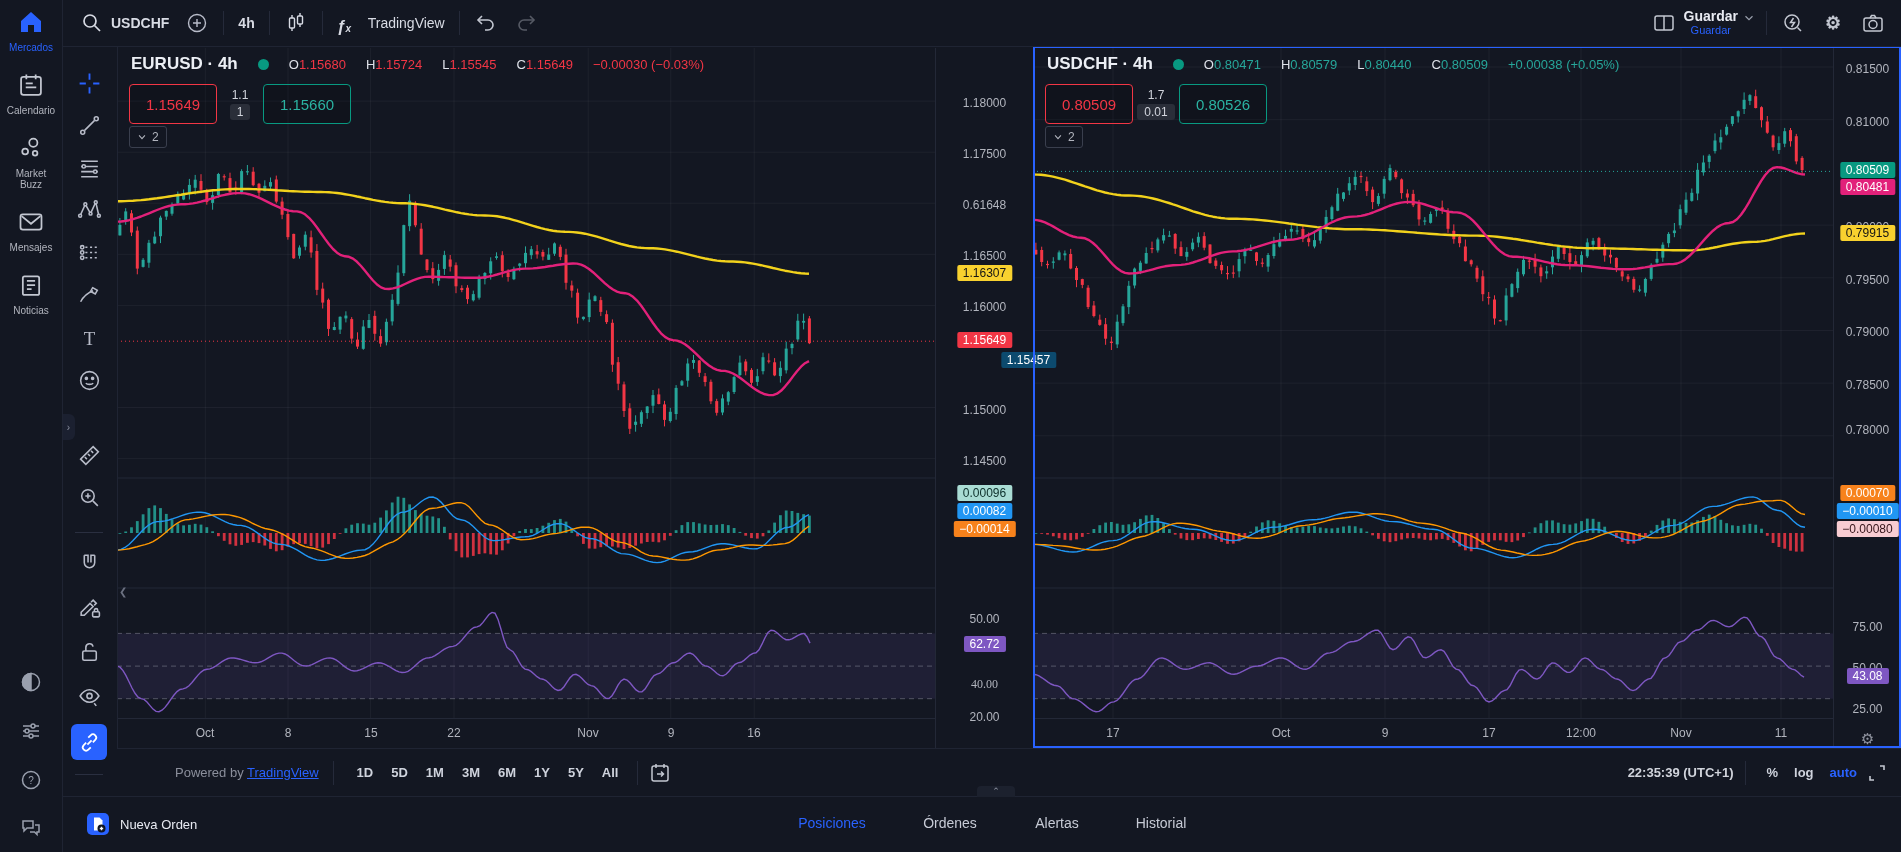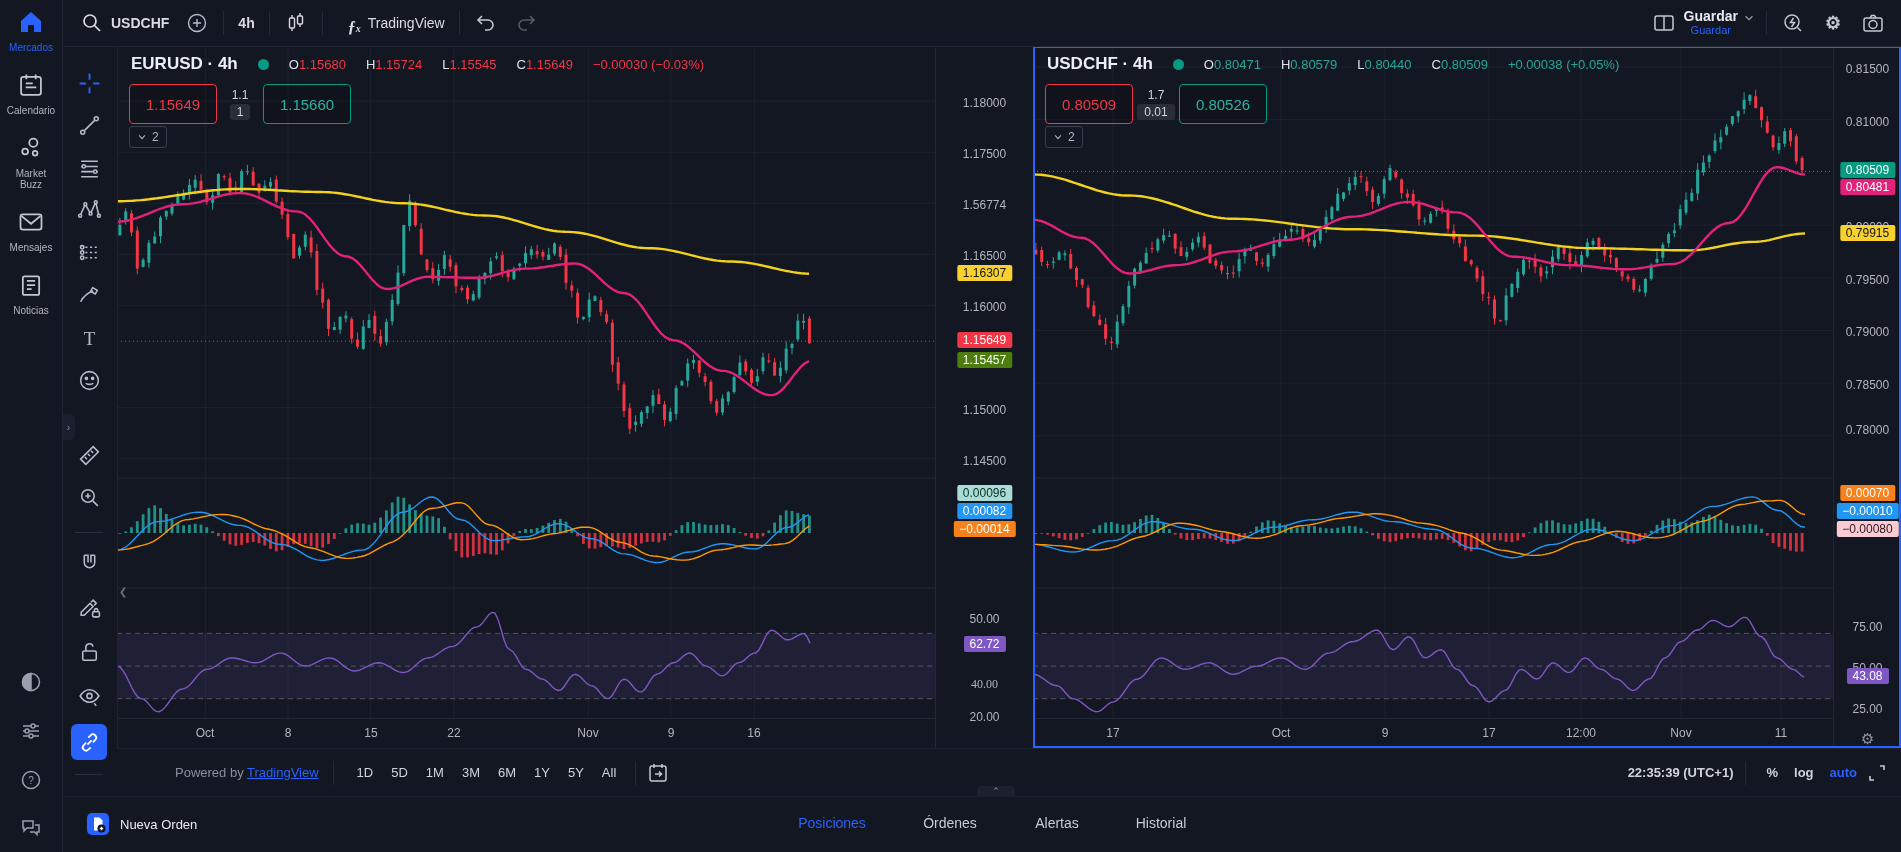--- a/index.html
+++ b/index.html
@@ -46,21 +46,21 @@
   .axis{position:absolute;top:2px;height:700px;border-left:1px solid #232837;}
   .tick{position:absolute;width:100%;text-align:center;font-size:12px;color:#b2b5be;}
   .pbadge{position:absolute;left:50%;transform:translateX(-50%);border-radius:2px;padding:1px 6px;font-size:12px;white-space:nowrap;}
   .timerow{position:absolute;left:0;top:672px;height:30px;border-top:1px solid #232837;}
   .tlabel{position:absolute;top:7px;width:44px;margin-left:-22px;text-align:center;font-size:12px;color:#b2b5be;}
   .active-border{position:absolute;left:0;top:0;box-sizing:border-box;border:2px solid #2962ff;pointer-events:none;}
   .paneArrow{position:absolute;left:2px;font-size:10px;color:#6b7080;cursor:pointer;}
   .gearspot{position:absolute;font-size:15px;color:#9094a0;cursor:pointer;}
   
   #bbar{position:absolute;left:117px;top:748px;width:1784px;height:47px;border-top:1px solid #1f2433;border-bottom:1px solid #1f2433;background:#131722;display:flex;align-items:center;z-index:4;font-size:13px;}
-  .rangebtn{margin:0 9px;color:#cfd3dd;font-weight:400;cursor:pointer;}
+  .rangebtn{margin:0 9px;color:#cfd3dd;font-weight:700;cursor:pointer;}
   #powered{color:#8b8f9c;margin-left:58px;}
   #tvlink{color:#2962ff;text-decoration:underline;cursor:pointer;}
   #clock{color:#d1d4dc;font-weight:600;}
   .bbr{margin:0 8px;color:#cfd3dd;font-weight:600;cursor:pointer;}
   
   #bpanel{position:absolute;left:62px;top:796px;width:1839px;height:56px;background:#131722;border-top:1px solid #1f2433;z-index:5;}
   #handle{position:absolute;left:915px;top:-11px;width:38px;height:11px;background:#1c212e;border-radius:4px 4px 0 0;color:#9298a6;font-size:9px;text-align:center;line-height:10px;cursor:pointer;}
   #neworder{position:absolute;left:24px;top:15px;display:flex;align-items:center;gap:10px;cursor:pointer;}
   #neworder .lbl{font-size:13px;color:#e8eaf2;}
   .btab{position:absolute;top:18px;transform:translateX(-50%);font-size:14px;color:#c7cbd6;cursor:pointer;}
@@ -148,21 +148,21 @@
     <div class="tdiv"></div>
     <div class="tbtn">
       <span class="tb-ic"><svg viewBox="0 0 24 24" fill="none" stroke="#d8dbe4" stroke-width="1.4">
             <path d="M8 4v3M8 17v3M16 2v3M16 13v3"></path>
             <rect x="5.5" y="7" width="5" height="10" rx="1"></rect>
             <rect x="13.5" y="5" width="5" height="8" rx="1"></rect>
           </svg></span>
     </div>
     <div class="tdiv"></div>
     <div class="tbtn">
-      <span class="tb-ic" style="font-style:italic;font-family:Liberation Serif, serif;font-size:16px;text-align:right;line-height:24px;margin-top:8px;">ƒ<span style="font-size:10px;">x</span></span>
+      <span class="tb-ic" style="font-style:italic;font-family:Liberation Sans, sans-serif;font-size:16px;text-align:left;line-height:24px;margin-top:8px;">ƒ<span style="font-size:10px;">x</span></span>
       <span style="font-weight:400;">TradingView</span>
     </div>
     <div class="tdiv"></div>
     <div class="tbtn">
       <span class="tb-ic"><svg viewBox="0 0 24 24" fill="none" stroke="#c3c7d1" stroke-width="1.6">
             <path d="M8 5L4 9l4 4"></path>
             <path d="M4 9h10a5 5 0 0 1 0 10h-3"></path>
           </svg></span>
     </div>
     <div class="tbtn dim">
@@ -708,28 +708,28 @@
           <path d="M0.0 153.2 L4.0 153.2 L8.0 153.1 L12.0 152.9 L16.0 152.7 L20.0 152.4 L24.0 152.1 L28.0 151.7 L32.0 151.3 L36.0 150.8 L40.0 150.3 L44.0 149.7 L48.0 149.1 L52.0 148.5 L56.0 147.9 L60.0 147.3 L64.0 146.7 L68.0 146.0 L72.0 145.4 L76.0 144.8 L80.0 144.3 L84.0 143.7 L88.0 143.2 L92.0 142.7 L96.0 142.3 L100.0 142.0 L104.0 141.6 L108.0 141.4 L112.0 141.2 L116.0 141.0 L120.0 141.0 L124.0 141.0 L128.0 141.0 L132.0 141.0 L136.0 141.1 L140.0 141.3 L144.0 141.4 L148.0 141.6 L152.0 141.8 L156.0 142.0 L160.0 142.3 L164.0 142.5 L168.0 142.7 L172.0 143.0 L176.0 143.2 L180.0 143.4 L184.0 143.6 L188.0 143.7 L192.0 143.8 L196.0 143.9 L200.0 144.0 L204.0 144.0 L208.0 144.1 L212.0 144.2 L216.0 144.6 L220.0 145.0 L224.0 145.5 L228.0 146.2 L232.0 146.9 L236.0 147.6 L240.0 148.5 L244.0 149.3 L248.0 150.2 L252.0 151.0 L256.0 151.9 L260.0 152.6 L264.0 153.3 L268.0 153.9 L272.0 154.4 L276.0 154.8 L280.0 155.1 L284.0 155.2 L288.0 155.3 L292.0 155.4 L296.0 155.7 L300.0 156.1 L304.0 156.6 L308.0 157.3 L312.0 158.0 L316.0 158.8 L320.0 159.7 L324.0 160.6 L328.0 161.6 L332.0 162.5 L336.0 163.4 L340.0 164.3 L344.0 165.1 L348.0 165.8 L352.0 166.4 L356.0 166.9 L360.0 167.2 L364.0 167.4 L368.0 167.5 L372.0 167.6 L376.0 167.9 L380.0 168.3 L384.0 169.0 L388.0 169.8 L392.0 170.7 L396.0 171.8 L400.0 172.9 L404.0 174.1 L408.0 175.4 L412.0 176.6 L416.0 177.8 L420.0 179.0 L424.0 180.1 L428.0 181.1 L432.0 182.0 L436.0 182.7 L440.0 183.3 L444.0 183.6 L448.0 183.8 L452.0 183.9 L456.0 184.1 L460.0 184.5 L464.0 185.0 L468.0 185.7 L472.0 186.6 L476.0 187.6 L480.0 188.7 L484.0 189.9 L488.0 191.1 L492.0 192.4 L496.0 193.6 L500.0 194.8 L504.0 196.0 L508.0 197.0 L512.0 198.0 L516.0 198.7 L520.0 199.4 L524.0 199.8 L528.0 200.1 L532.0 200.2 L536.0 200.3 L540.0 200.5 L544.0 200.9 L548.0 201.4 L552.0 202.1 L556.0 202.9 L560.0 203.7 L564.0 204.7 L568.0 205.7 L572.0 206.7 L576.0 207.7 L580.0 208.7 L584.0 209.6 L588.0 210.5 L592.0 211.3 L596.0 212.0 L600.0 212.6 L604.0 213.0 L608.0 213.3 L612.0 213.5 L616.0 213.5 L620.0 213.7 L624.0 214.0 L628.0 214.4 L632.0 215.0 L636.0 215.6 L640.0 216.4 L644.0 217.2 L648.0 218.1 L652.0 219.0 L656.0 220.0 L660.0 220.9 L664.0 221.8 L668.0 222.7 L672.0 223.4 L676.0 224.1 L680.0 224.7 L684.0 225.2 L688.0 225.5 L692.0 225.7 " stroke="#f2d21c" stroke-width="2.4" fill="none" stroke-linejoin="round"></path>
           <path d="M0.0 173.6 L4.0 173.5 L8.0 173.0 L12.0 172.2 L16.0 171.2 L20.0 169.9 L24.0 168.5 L28.0 166.9 L32.0 165.3 L36.0 163.6 L40.0 162.0 L44.0 160.5 L48.0 159.1 L52.0 158.0 L56.0 157.1 L60.0 156.6 L64.0 156.3 L68.0 156.2 L72.0 155.9 L76.0 155.4 L80.0 154.6 L84.0 153.6 L88.0 152.5 L92.0 151.3 L96.0 150.1 L100.0 148.9 L104.0 147.7 L108.0 146.8 L112.0 146.0 L116.0 145.4 L120.0 145.1 L124.0 145.1 L128.0 145.4 L132.0 146.2 L136.0 147.4 L140.0 148.9 L144.0 150.6 L148.0 152.6 L152.0 154.6 L156.0 156.6 L160.0 158.4 L164.0 160.1 L168.0 161.5 L172.0 162.6 L176.0 163.2 L180.0 163.4 L184.0 164.2 L188.0 166.3 L192.0 169.8 L196.0 174.3 L200.0 179.5 L204.0 185.2 L208.0 190.9 L212.0 196.3 L216.0 201.0 L220.0 204.7 L224.0 207.2 L228.0 208.3 L232.0 208.8 L236.0 210.6 L240.0 213.8 L244.0 218.0 L248.0 222.8 L252.0 227.8 L256.0 232.5 L260.0 236.5 L264.0 239.4 L268.0 240.9 L272.0 241.0 L276.0 240.4 L280.0 239.3 L284.0 237.8 L288.0 236.0 L292.0 234.2 L296.0 232.4 L300.0 230.8 L304.0 229.6 L308.0 228.9 L312.0 228.8 L316.0 228.8 L320.0 228.9 L324.0 229.0 L328.0 229.1 L332.0 229.2 L336.0 229.3 L340.0 229.4 L344.0 229.6 L348.0 229.7 L352.0 229.7 L356.0 229.8 L360.0 229.8 L364.0 229.7 L368.0 229.2 L372.0 228.5 L376.0 227.6 L380.0 226.5 L384.0 225.3 L388.0 224.2 L392.0 223.1 L396.0 222.1 L400.0 221.4 L404.0 220.9 L408.0 220.6 L412.0 220.6 L416.0 220.4 L420.0 220.0 L424.0 219.5 L428.0 219.0 L432.0 218.3 L436.0 217.7 L440.0 217.0 L444.0 216.5 L448.0 216.0 L452.0 215.7 L456.0 215.5 L460.0 215.6 L464.0 216.6 L468.0 218.4 L472.0 221.0 L476.0 224.2 L480.0 227.8 L484.0 231.6 L488.0 235.3 L492.0 238.7 L496.0 241.5 L500.0 243.6 L504.0 244.8 L508.0 245.2 L512.0 246.2 L516.0 248.8 L520.0 252.6 L524.0 257.5 L528.0 263.1 L532.0 269.1 L536.0 275.0 L540.0 280.5 L544.0 285.3 L548.0 288.9 L552.0 291.3 L556.0 292.1 L560.0 292.6 L564.0 294.0 L568.0 296.3 L572.0 299.3 L576.0 302.8 L580.0 306.7 L584.0 310.6 L588.0 314.3 L592.0 317.5 L596.0 320.1 L600.0 321.9 L604.0 322.7 L608.0 322.9 L612.0 323.9 L616.0 325.5 L620.0 327.8 L624.0 330.5 L628.0 333.6 L632.0 336.7 L636.0 339.7 L640.0 342.4 L644.0 344.7 L648.0 346.3 L652.0 347.1 L656.0 347.1 L660.0 345.7 L664.0 342.8 L668.0 338.6 L672.0 333.7 L676.0 328.4 L680.0 323.2 L684.0 318.7 L688.0 315.2 L692.0 313.1 " stroke="#e2217a" stroke-width="2.4" fill="none" stroke-linejoin="round"></path>
           <path d="M0.0 502.1 L4.0 501.4 L8.0 499.5 L12.0 496.5 L16.0 492.6 L20.0 488.3 L24.0 484.0 L28.0 480.0 L32.0 476.8 L36.0 474.6 L40.0 473.6 L44.0 473.5 L48.0 472.9 L52.0 472.0 L56.0 470.7 L60.0 469.3 L64.0 467.9 L68.0 466.5 L72.0 465.4 L76.0 464.6 L80.0 464.1 L84.0 464.2 L88.0 464.8 L92.0 466.0 L96.0 467.7 L100.0 469.6 L104.0 471.6 L108.0 473.6 L112.0 475.3 L116.0 476.5 L120.0 477.3 L124.0 477.4 L128.0 478.2 L132.0 479.7 L136.0 481.9 L140.0 484.6 L144.0 487.5 L148.0 490.4 L152.0 492.9 L156.0 494.8 L160.0 496.0 L164.0 496.4 L168.0 496.9 L172.0 498.0 L176.0 499.8 L180.0 501.9 L184.0 504.3 L188.0 506.8 L192.0 509.0 L196.0 510.7 L200.0 511.9 L204.0 512.4 L208.0 512.2 L212.0 511.5 L216.0 510.5 L220.0 509.1 L224.0 507.6 L228.0 506.0 L232.0 504.6 L236.0 503.4 L240.0 502.5 L244.0 502.1 L248.0 501.7 L252.0 499.7 L256.0 496.1 L260.0 491.4 L264.0 485.8 L268.0 480.0 L272.0 474.5 L276.0 469.7 L280.0 466.3 L284.0 464.4 L288.0 464.0 L292.0 462.7 L296.0 460.2 L300.0 457.0 L304.0 453.7 L308.0 451.0 L312.0 449.3 L316.0 449.0 L320.0 450.6 L324.0 454.1 L328.0 458.7 L332.0 463.7 L336.0 468.0 L340.0 470.8 L344.0 471.7 L348.0 472.6 L352.0 474.9 L356.0 478.3 L360.0 482.2 L364.0 486.1 L368.0 489.5 L372.0 491.7 L376.0 492.6 L380.0 492.5 L384.0 492.1 L388.0 491.5 L392.0 490.8 L396.0 490.1 L400.0 489.5 L404.0 489.0 L408.0 488.8 L412.0 488.5 L416.0 487.4 L420.0 485.4 L424.0 483.0 L428.0 480.5 L432.0 478.2 L436.0 476.5 L440.0 475.6 L444.0 475.7 L448.0 476.8 L452.0 478.9 L456.0 481.6 L460.0 484.5 L464.0 487.2 L468.0 489.3 L472.0 490.5 L476.0 490.8 L480.0 491.8 L484.0 493.7 L488.0 496.3 L492.0 499.2 L496.0 501.9 L500.0 504.2 L504.0 505.6 L508.0 505.9 L512.0 506.4 L516.0 507.4 L520.0 508.8 L524.0 510.5 L528.0 512.1 L532.0 513.4 L536.0 514.3 L540.0 514.6 L544.0 514.2 L548.0 513.1 L552.0 511.4 L556.0 509.4 L560.0 507.4 L564.0 505.7 L568.0 504.5 L572.0 504.0 L576.0 503.8 L580.0 503.0 L584.0 501.7 L588.0 500.2 L592.0 498.6 L596.0 497.2 L600.0 496.2 L604.0 495.7 L608.0 495.7 L612.0 496.2 L616.0 496.9 L620.0 497.9 L624.0 498.9 L628.0 499.8 L632.0 500.5 L636.0 500.9 L640.0 500.8 L644.0 499.2 L648.0 496.4 L652.0 492.6 L656.0 488.5 L660.0 484.6 L664.0 481.5 L668.0 479.7 L672.0 479.2 L676.0 477.9 L680.0 475.2 L684.0 471.8 L688.0 468.7 L692.0 466.6 " stroke="#2196f3" stroke-width="1.4" fill="none"></path>
           <path d="M0.0 502.1 L4.0 501.9 L8.0 501.4 L12.0 500.7 L16.0 499.7 L20.0 498.7 L24.0 497.6 L28.0 496.6 L32.0 495.4 L36.0 493.6 L40.0 491.2 L44.0 488.3 L48.0 485.0 L52.0 481.5 L56.0 478.2 L60.0 475.3 L64.0 473.1 L68.0 471.9 L72.0 471.5 L76.0 470.9 L80.0 470.1 L84.0 469.3 L88.0 468.4 L92.0 467.6 L96.0 467.0 L100.0 466.6 L104.0 466.4 L108.0 466.5 L112.0 466.9 L116.0 467.7 L120.0 468.7 L124.0 469.9 L128.0 471.5 L132.0 473.4 L136.0 475.5 L140.0 477.4 L144.0 479.2 L148.0 480.5 L152.0 481.3 L156.0 482.2 L160.0 483.6 L164.0 485.3 L168.0 487.3 L172.0 489.8 L176.0 492.4 L180.0 494.9 L184.0 497.0 L188.0 498.6 L192.0 499.5 L196.0 500.2 L200.0 501.3 L204.0 502.7 L208.0 504.2 L212.0 505.9 L216.0 507.4 L220.0 508.8 L224.0 509.8 L228.0 510.3 L232.0 510.4 L236.0 510.0 L240.0 509.4 L244.0 508.5 L248.0 507.5 L252.0 505.8 L256.0 503.7 L260.0 501.4 L264.0 499.1 L268.0 497.0 L272.0 495.2 L276.0 493.8 L280.0 491.7 L284.0 488.7 L288.0 485.1 L292.0 480.7 L296.0 475.7 L300.0 470.7 L304.0 466.2 L308.0 462.8 L312.0 460.8 L316.0 460.3 L320.0 459.9 L324.0 459.0 L328.0 457.8 L332.0 456.6 L336.0 455.5 L340.0 454.8 L344.0 454.6 L348.0 455.8 L352.0 458.8 L356.0 463.1 L360.0 467.8 L364.0 472.1 L368.0 475.3 L372.0 476.7 L376.0 477.4 L380.0 479.0 L384.0 481.3 L388.0 484.1 L392.0 486.9 L396.0 489.3 L400.0 491.0 L404.0 491.7 L408.0 491.6 L412.0 491.3 L416.0 490.6 L420.0 489.6 L424.0 488.4 L428.0 487.3 L432.0 486.4 L436.0 485.7 L440.0 485.4 L444.0 484.6 L448.0 483.5 L452.0 482.3 L456.0 481.1 L460.0 480.0 L464.0 479.3 L468.0 479.1 L472.0 479.3 L476.0 480.1 L480.0 481.8 L484.0 484.3 L488.0 487.1 L492.0 489.9 L496.0 492.2 L500.0 493.8 L504.0 494.4 L508.0 495.1 L512.0 496.6 L516.0 498.7 L520.0 501.2 L524.0 503.8 L528.0 505.9 L532.0 507.4 L536.0 508.0 L540.0 508.3 L544.0 508.9 L548.0 509.7 L552.0 510.5 L556.0 511.2 L560.0 511.8 L564.0 512.1 L568.0 512.1 L572.0 511.8 L576.0 510.9 L580.0 509.5 L584.0 507.8 L588.0 505.9 L592.0 504.1 L596.0 502.8 L600.0 502.1 L604.0 501.8 L608.0 501.3 L612.0 500.5 L616.0 499.6 L620.0 498.6 L624.0 497.8 L628.0 497.2 L632.0 496.9 L636.0 497.0 L640.0 497.2 L644.0 497.4 L648.0 497.4 L652.0 497.2 L656.0 496.9 L660.0 496.5 L664.0 496.0 L668.0 495.6 L672.0 494.5 L676.0 492.1 L680.0 488.7 L684.0 484.8 L688.0 481.0 L692.0 478.1 " stroke="#ff9800" stroke-width="1.4" fill="none"></path>
           <path d="M0.0 618.1 L3.0 619.2 L6.0 622.6 L9.0 627.7 L12.0 633.8 L15.0 640.0 L18.0 645.3 L21.0 649.1 L24.0 650.7 L27.0 651.4 L30.0 654.0 L33.0 657.6 L36.0 661.1 L39.0 663.4 L42.0 663.7 L45.0 662.2 L48.0 659.4 L51.0 655.5 L54.0 651.1 L57.0 647.0 L60.0 643.6 L63.0 641.5 L66.0 640.9 L69.0 639.9 L72.0 637.7 L75.0 634.5 L78.0 630.8 L81.0 627.1 L84.0 624.1 L87.0 622.0 L90.0 621.3 L93.0 620.9 L96.0 619.7 L99.0 617.9 L102.0 615.8 L105.0 613.6 L108.0 611.8 L111.0 610.5 L114.0 609.9 L117.0 610.0 L120.0 610.5 L123.0 611.2 L126.0 612.1 L129.0 613.0 L132.0 613.9 L135.0 614.5 L138.0 614.8 L141.0 614.6 L144.0 613.8 L147.0 612.5 L150.0 610.7 L153.0 608.9 L156.0 607.1 L159.0 605.8 L162.0 605.1 L165.0 605.1 L168.0 606.0 L171.0 607.7 L174.0 610.0 L177.0 612.5 L180.0 614.8 L183.0 616.7 L186.0 617.8 L189.0 618.0 L192.0 617.6 L195.0 616.6 L198.0 615.2 L201.0 613.7 L204.0 612.2 L207.0 610.9 L210.0 610.1 L213.0 609.9 L216.0 610.5 L219.0 611.9 L222.0 614.0 L225.0 616.5 L228.0 618.9 L231.0 621.0 L234.0 622.4 L237.0 623.0 L240.0 622.7 L243.0 621.9 L246.0 620.6 L249.0 619.1 L252.0 617.6 L255.0 616.2 L258.0 615.3 L261.0 614.8 L264.0 615.0 L267.0 615.9 L270.0 617.3 L273.0 619.0 L276.0 620.9 L279.0 622.6 L282.0 623.9 L285.0 624.5 L288.0 624.4 L291.0 623.3 L294.0 621.3 L297.0 618.7 L300.0 615.9 L303.0 613.3 L306.0 611.3 L309.0 610.1 L312.0 609.8 L315.0 609.1 L318.0 607.7 L321.0 605.7 L324.0 603.5 L327.0 601.4 L330.0 599.8 L333.0 598.7 L336.0 598.4 L339.0 597.4 L342.0 595.1 L345.0 591.9 L348.0 588.2 L351.0 584.6 L354.0 581.5 L357.0 579.5 L360.0 578.9 L363.0 577.6 L366.0 574.4 L369.0 570.3 L372.0 566.5 L375.0 564.4 L378.0 565.2 L381.0 571.4 L384.0 581.3 L387.0 591.7 L390.0 599.4 L393.0 601.8 L396.0 603.7 L399.0 608.2 L402.0 613.7 L405.0 618.6 L408.0 621.1 L411.0 621.7 L414.0 623.4 L417.0 626.1 L420.0 628.7 L423.0 630.6 L426.0 631.2 L429.0 632.5 L432.0 635.2 L435.0 638.4 L438.0 641.2 L441.0 642.5 L444.0 641.8 L447.0 638.7 L450.0 634.2 L453.0 629.8 L456.0 626.9 L459.0 626.3 L462.0 627.8 L465.0 630.6 L468.0 633.8 L471.0 636.5 L474.0 637.6 L477.0 638.4 L480.0 641.0 L483.0 644.7 L486.0 648.1 L489.0 650.3 L492.0 650.5 L495.0 647.7 L498.0 642.8 L501.0 637.2 L504.0 632.9 L507.0 631.1 L510.0 632.1 L513.0 634.8 L516.0 638.5 L519.0 641.9 L522.0 643.9 L525.0 643.8 L528.0 641.1 L531.0 636.4 L534.0 631.4 L537.0 627.6 L540.0 626.2 L543.0 625.2 L546.0 622.7 L549.0 619.5 L552.0 616.6 L555.0 615.0 L558.0 614.5 L561.0 612.9 L564.0 610.3 L567.0 607.6 L570.0 605.6 L573.0 605.0 L576.0 606.3 L579.0 609.3 L582.0 613.0 L585.0 616.3 L588.0 617.9 L591.0 618.4 L594.0 620.2 L597.0 622.8 L600.0 625.5 L603.0 627.4 L606.0 627.8 L609.0 626.3 L612.0 623.2 L615.0 619.5 L618.0 616.4 L621.0 614.8 L624.0 614.3 L627.0 612.4 L630.0 609.8 L633.0 607.1 L636.0 605.4 L639.0 604.8 L642.0 601.8 L645.0 596.2 L648.0 589.7 L651.0 584.5 L654.0 582.2 L657.0 582.7 L660.0 584.7 L663.0 587.4 L666.0 590.0 L669.0 591.7 L672.0 591.8 L675.0 590.9 L678.0 589.2 L681.0 587.4 L684.0 586.0 L687.0 585.4 L690.0 588.7 L693.0 595.1 " stroke="#7e57c2" stroke-width="1.4" fill="none"></path>
           <path d="M0 293.2H818" stroke="#f23645" stroke-width="1" stroke-dasharray="1 3"></path>
         </svg>
         <div class="axis" style="left:818px;width:97px;">
           <span class="tick" style="top:48px;">1.18000</span>
           <span class="tick" style="top:99px;">1.17500</span>
-          <span class="tick" style="top:150px;">1.56774</span>
+          <span class="tick" style="top:150px;">0.61648</span>
           <span class="tick" style="top:201px;">1.16500</span>
           <span class="tick" style="top:252px;">1.16000</span>
           <span class="tick" style="top:355px;">1.15000</span>
           <span class="tick" style="top:406px;">1.14500</span>
           <span class="pbadge" style="top:217px;background:#f8d12f;color:#141414;">1.16307</span>
           <span class="pbadge" style="top:284px;background:#f23645;color:#ffffff;">1.15649</span>
-          <span class="pbadge" style="top:304px;background:#4d7c0f;color:#ffffff;">1.15457</span>
+          <span class="pbadge" style="top:304px;background:#0c4a6e;color:#ffffff;margin-left:44px;">1.15457</span>
           <span class="pbadge" style="top:437px;background:#a9dcd4;color:#0c2f2a;">0.00096</span>
           <span class="pbadge" style="top:455px;background:#2196f3;color:#ffffff;">0.00082</span>
           <span class="pbadge" style="top:473px;background:#f7821c;color:#ffffff;">−0.00014</span>
           <span class="tick" style="top:564px;">50.00</span>
           <span class="tick" style="top:629px;font-family:Liberation Serif, serif;">40.00</span>
           <span class="tick" style="top:662px;">20.00</span>
           <span class="pbadge" style="top:588px;background:#7e57c2;color:#ffffff;">62.72</span>
         </div>
         <div class="timerow" style="width:818px;">
           <span class="tlabel" style="left:88px;">Oct</span>

